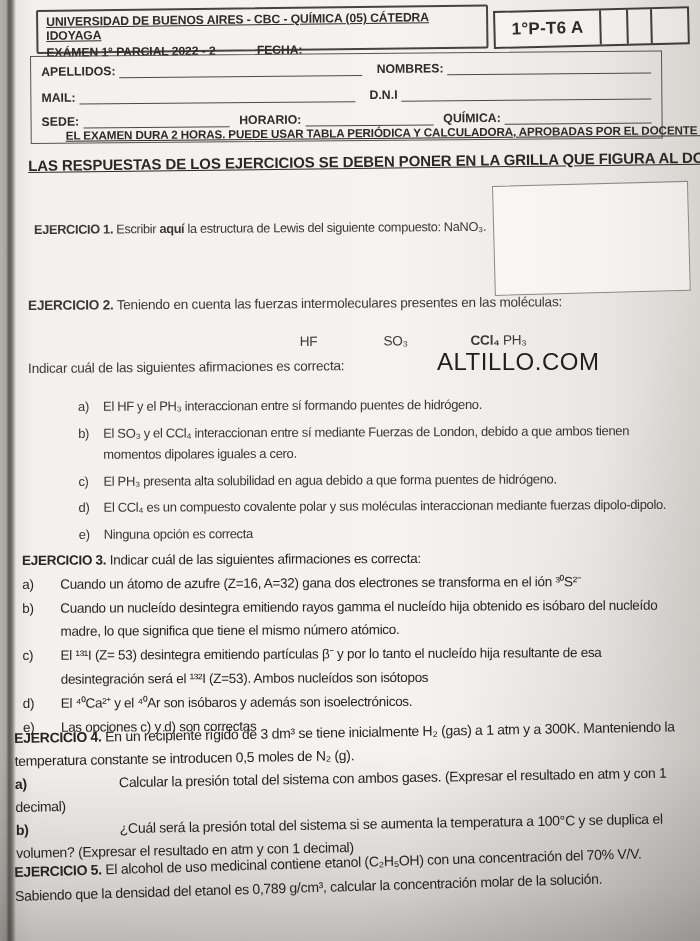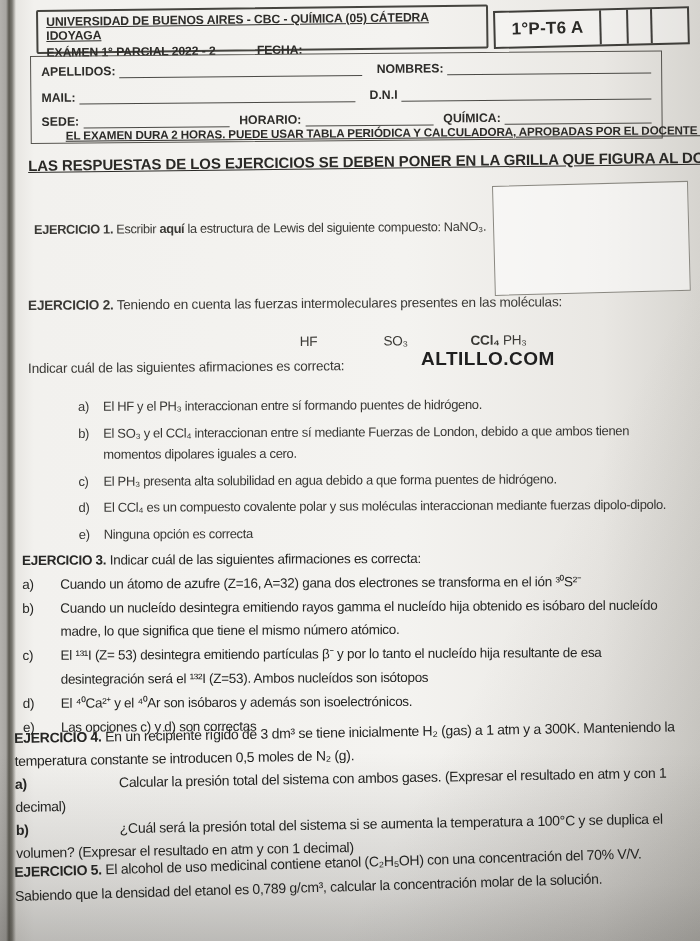--- a/index.html
+++ b/index.html
@@ -81,21 +81,21 @@
   }
 
   
   .ej2{left:28px;top:298px;width:640px;font-size:13.6px;letter-spacing:-0.25px;color:#3a3935;
        transform:rotate(-0.4deg);transform-origin:left top;}
   .molecules{margin-top:3px;margin-left:210px;}
   .mol{display:inline-block;text-align:right;}
   .m0{width:79px;} .m1{width:87px;margin-top:20px;} .m2{width:88px;font-weight:bold;}
   .ej2-prompt{left:28px;top:361px;font-size:13.6px;letter-spacing:-0.25px;color:#3a3935;
        transform:rotate(-0.5deg);transform-origin:left top;}
-  .watermark{left:421px;top:348px;font-size:19px;font-weight:700;letter-spacing:0.5px;color:#1f1f1f;}
+  .watermark{left:437px;top:348px;font-size:24px;font-weight:400;letter-spacing:0.5px;color:#1f1f1f;}
   .ej2-options{left:78px;top:396px;width:606px;font-size:13px;letter-spacing:-0.35px;
        line-height:21.5px;color:#383734;transform:rotate(-0.3deg);transform-origin:left top;}
   .opt{display:flex;margin-bottom:5px;}
   .okey{width:25px;flex:none;}
   .otext{flex:1;}
 
   
   .ej3{left:22px;top:549px;width:666px;font-size:13.5px;letter-spacing:-0.3px;
        line-height:23.5px;color:#262624;transform:rotate(-0.3deg);transform-origin:left top;}
   .ej3 .opt{margin-bottom:0.5px;}

